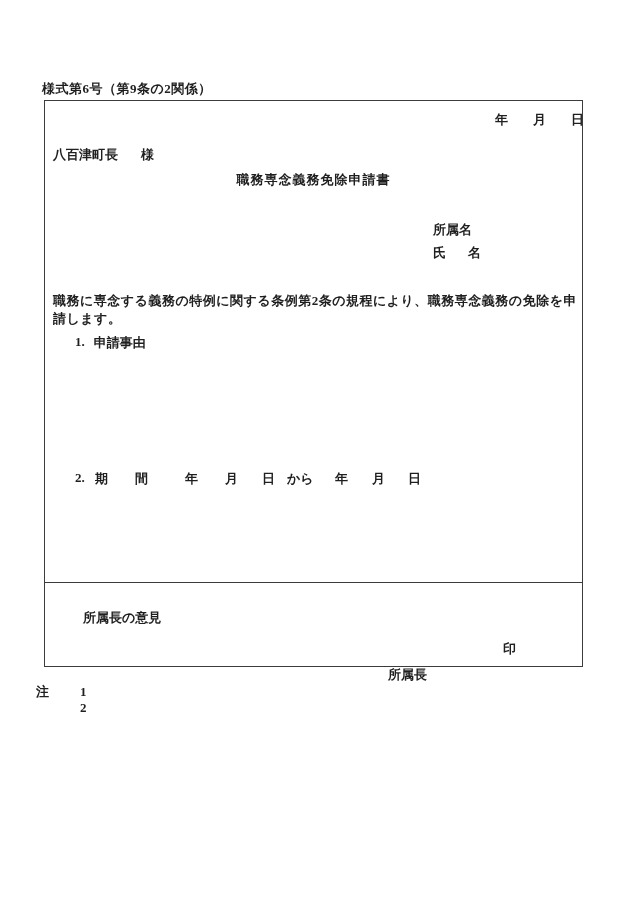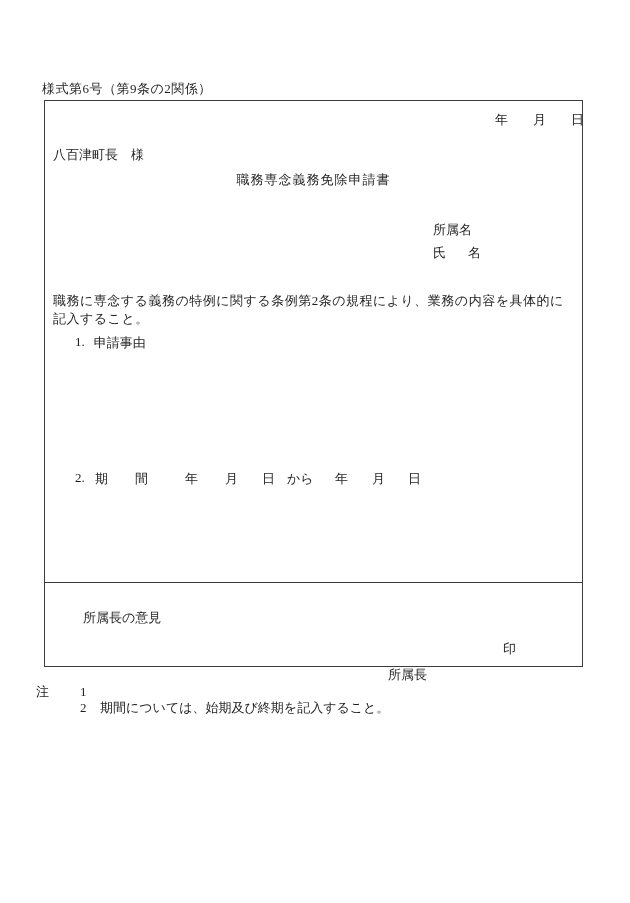--- a/index.html
+++ b/index.html
@@ -6,20 +6,21 @@
   html, body { background: #ffffff; }
   .page {
     position: relative;
     width: 630px;
     height: 903px;
     background: #ffffff;
     font-family: "Liberation Serif", "DejaVu Serif", serif;
     color: #1f1f1f;
     font-size: 13px;
     overflow: hidden;
+    font-weight: bold;
   }
   .form-number {
     position: absolute;
     left: 42px;
     top: 80px;
     letter-spacing: 0.5px;
   }
   .form-box {
     position: absolute;
     left: 44px;
@@ -33,21 +34,21 @@
     top: 10px;
     left: 450px;
     display: flex;
     gap: 25px;
   }
   .addressee {
     position: absolute;
     top: 45px;
     left: 8px;
     display: flex;
-    gap: 13px;
+    gap: 23px;
   }
   .doc-title {
     position: absolute;
     top: 70px;
     left: 0;
     width: 100%;
     text-align: center;
     letter-spacing: 1px;
   }
   .affiliation-label {
@@ -149,21 +150,21 @@
 
     <div class="doc-title">職務専念義務免除申請書</div>
 
     <div class="affiliation-label">所属名</div>
 
     <div class="name-row">
       <span>氏</span>
       <span>名</span>
     </div>
 
-    <div class="body-text">職務に専念する義務の特例に関する条例第2条の規程により、業務の内容を具体的に記入すること。</div>
+    <div class="body-text">職務に専念する義務の特例に関する条例第2条の規程により、職務専念義務の免除を申請します。</div>
 
     <div class="item1">
       <span>1.</span>
       <span>申請事由</span>
     </div>
 
     <div class="item2">
       <span class="i2-number">2.</span>
       <span class="i2-label1">期</span>
       <span class="i2-label2">間</span>
@@ -186,17 +187,16 @@
   </div>
 
   <div class="notes">
     <div class="note-row">
       <span class="note-marker">注</span>
       <span class="note-number">1</span>
     </div>
     <div class="note-row">
       <span class="note-marker"></span>
       <span class="note-number">2</span>
-      <span class="note-text">期間については、始期及び終期を記入すること。</span>
     </div>
   </div>
 
 </div>
 
 </body></html>

